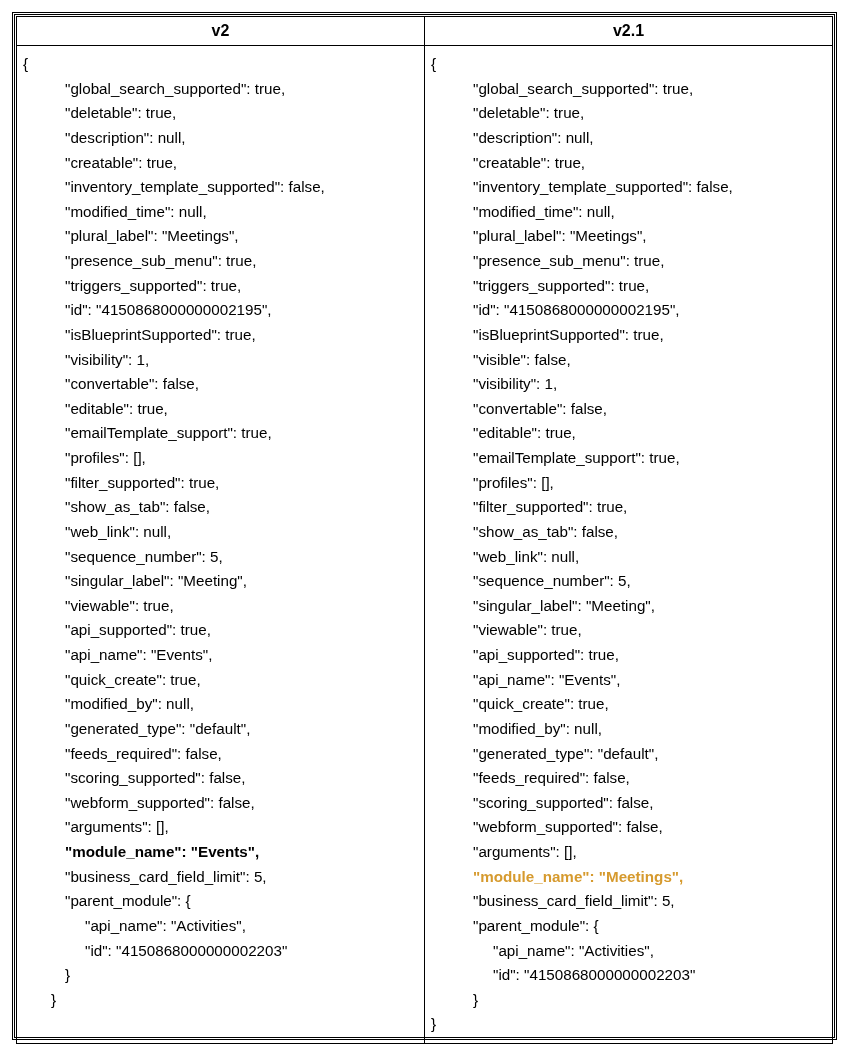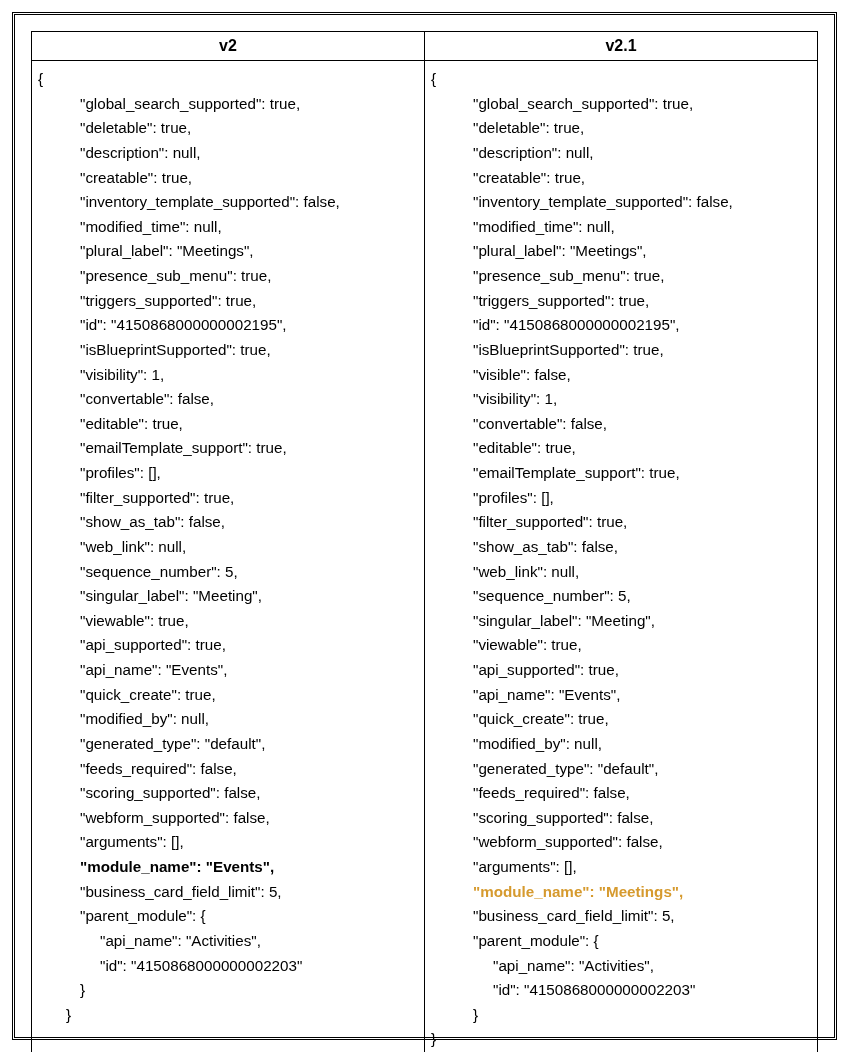--- a/index.html
+++ b/index.html
@@ -7,21 +7,21 @@
     margin: 0;
     padding: 12px;
     font-family: Arial, Helvetica, sans-serif;
     background: #fff;
     color: #000;
   }
   .outer {
     border: 3px double #000;
     width: 825px;
     height: 1028px;
-    padding: 16px;
+    padding: 1px;
   }
   table {
     width: 100%;
     height: 100%;
     border-collapse: collapse;
     table-layout: fixed;
   }
   th, td {
     border: 1px solid #000;
     vertical-align: top;

